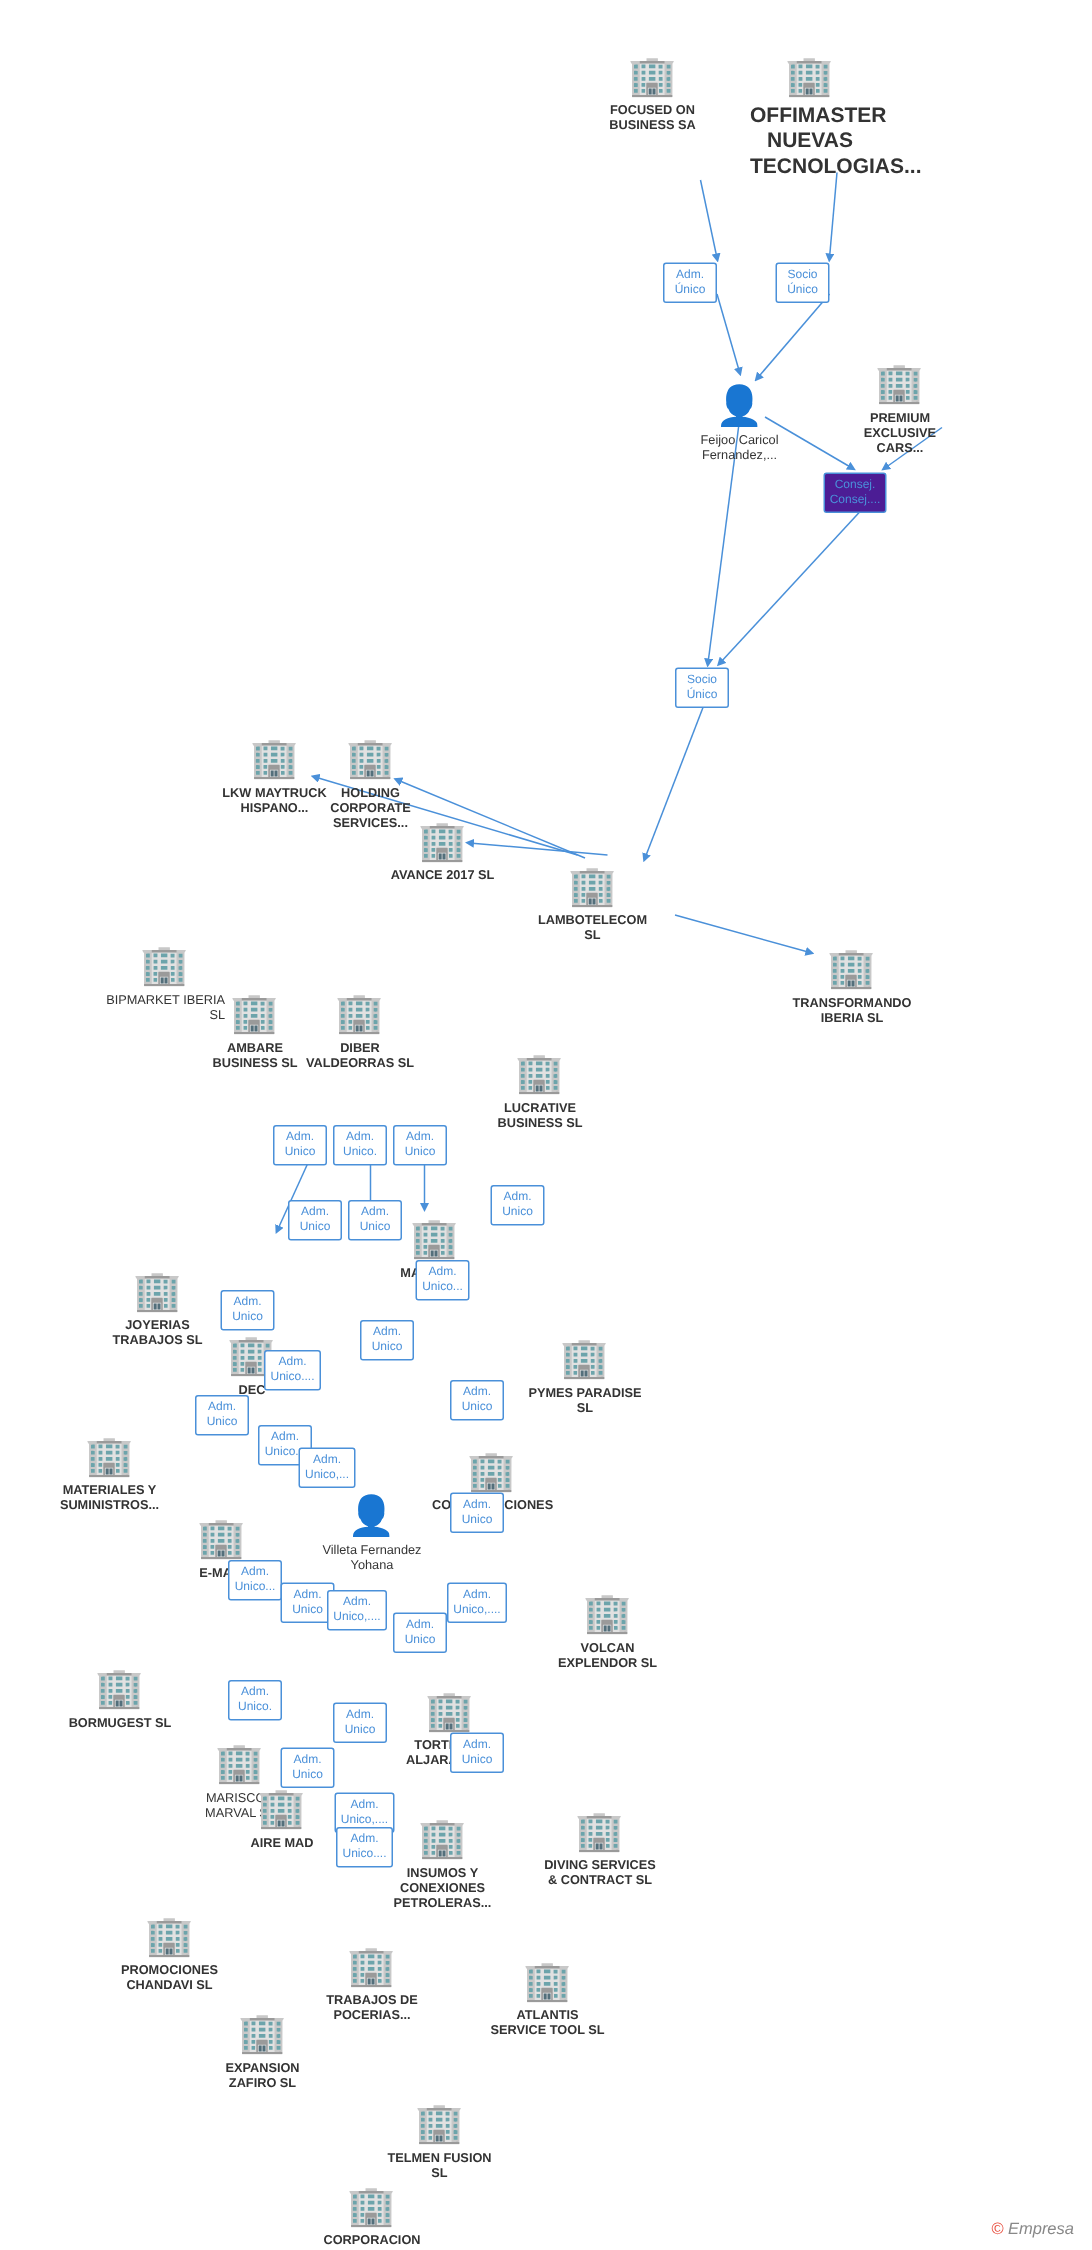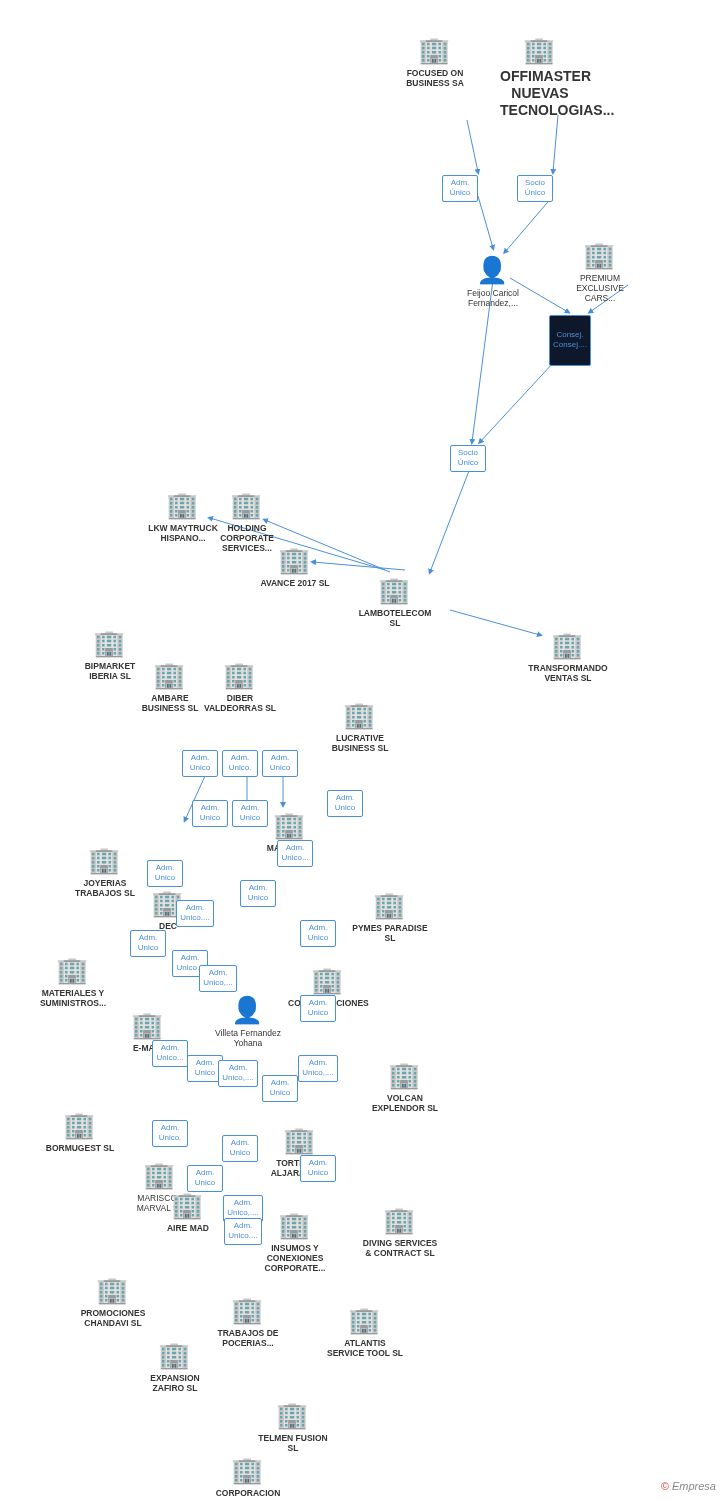--- a/index.html
+++ b/index.html
@@ -108,57 +108,57 @@
     <div class="node" style="position: absolute; left: 500px; top: 35px; width: 80px; text-align: center; display: flex; flex-direction: column; align-items: center;">
       <div>
         <span style="font-size:26px;color:#888;display:block;">🏢</span>
       </div>
       <div class="node-label" style="font-size: 14px; color: rgb(51, 51, 51); font-weight: bold;">OFFIMASTER NUEVAS TECNOLOGIAS...</div>
     </div>
     <div class="node" style="position: absolute; left: 560px; top: 240px; width: 80px; text-align: center; display: flex; flex-direction: column; align-items: center;">
       <div>
         <span style="font-size:26px;color:#888;display:block;">🏢</span>
       </div>
-      <div class="node-label" style="font-size: 8.5px; color: rgb(51, 51, 51); font-weight: normal;">PREMIUM EXCLUSIVE CARS...</div>
+      <div class="node-label" style="font-size: 8.5px; color: rgb(51, 51, 51); font-weight: bold;">PREMIUM EXCLUSIVE CARS...</div>
     </div>
     <div class="node" style="position: absolute; left: 420px; top: 175px; width: 80px; text-align: center; display: flex; flex-direction: column; align-items: center;">
       <div class="role-badge" style="border: 1.5px solid rgb(74, 144, 217); color: rgb(74, 144, 217); font-size: 8px; padding: 2px 3px; border-radius: 2px; line-height: 1.3; white-space: pre-line; background: rgb(255, 255, 255);">Adm.
 Único</div>
     </div>
     <div class="node" style="position: absolute; left: 495px; top: 175px; width: 80px; text-align: center; display: flex; flex-direction: column; align-items: center;">
       <div class="role-badge" style="border: 1.5px solid rgb(74, 144, 217); color: rgb(74, 144, 217); font-size: 8px; padding: 2px 3px; border-radius: 2px; line-height: 1.3; white-space: pre-line; background: rgb(255, 255, 255);">Socio
 Único</div>
     </div>
     <div class="node" style="position: absolute; left: 453px; top: 255px; width: 80px; text-align: center; display: flex; flex-direction: column; align-items: center;">
       <div>
         <span style="font-size:26px;color:#666;display:block;">👤</span>
       </div>
       <div class="node-label" style="font-size: 8.5px; color: rgb(51, 51, 51);">Feijoo
 Caricol
 Fernandez,...</div>
     </div>
     <div class="node" style="position: absolute; left: 530px; top: 315px; width: 80px; text-align: center; display: flex; flex-direction: column; align-items: center;">
-      <div class="role-badge" style="border: 1.5px solid rgb(74, 144, 217); color: rgb(74, 144, 217); font-size: 8px; padding: 14px 3px; border-radius: 2px; line-height: 1.3; white-space: pre-line; background: #0f172a;">Consej.
+      <div class="role-badge" style="border: 1.5px solid rgb(74, 144, 217); color: rgb(74, 144, 217); font-size: 8px; padding: 2px 3px; border-radius: 2px; line-height: 1.3; white-space: pre-line; background: #4c1d95;">Consej.
 Consej....</div>
     </div>
     <div class="node" style="position: absolute; left: 428px; top: 445px; width: 80px; text-align: center; display: flex; flex-direction: column; align-items: center;">
       <div class="role-badge" style="border: 1.5px solid rgb(74, 144, 217); color: rgb(74, 144, 217); font-size: 8px; padding: 2px 3px; border-radius: 2px; line-height: 1.3; white-space: pre-line; background: rgb(255, 255, 255);">Socio
 Único</div>
     </div>
     <div class="node" style="position: absolute; left: 355px; top: 575px; width: 80px; text-align: center; display: flex; flex-direction: column; align-items: center;">
       <div>
         <span style="font-size:26px;color:#c0392b;display:block;">🏢</span>
       </div>
       <div class="node-label" style="font-size: 8.5px; color: rgb(51, 51, 51); font-weight: bold;">LAMBOTELECOM SL</div>
     </div>
     <div class="node" style="position: absolute; left: 528px; top: 630px; width: 80px; text-align: center; display: flex; flex-direction: column; align-items: center;">
       <div>
         <span style="font-size:26px;color:#888;display:block;">🏢</span>
       </div>
-      <div class="node-label" style="font-size: 8.5px; color: rgb(51, 51, 51); font-weight: bold;">TRANSFORMANDO VENTAS SL</div>
+      <div class="node-label" style="font-size: 8.5px; color: rgb(51, 51, 51); font-weight: bold;">TRANSFORMANDO IBERIA SL</div>
     </div>
     <div class="node" style="position: absolute; left: 255px; top: 545px; width: 80px; text-align: center; display: flex; flex-direction: column; align-items: center;">
       <div>
         <span style="font-size:26px;color:#888;display:block;">🏢</span>
       </div>
       <div class="node-label" style="font-size: 8.5px; color: rgb(51, 51, 51); font-weight: bold;">AVANCE 2017 SL</div>
     </div>
     <div class="node" style="position: absolute; left: 207px; top: 490px; width: 80px; text-align: center; display: flex; flex-direction: column; align-items: center;">
       <div>
         <span style="font-size:26px;color:#888;display:block;">🏢</span>
@@ -168,21 +168,21 @@
     <div class="node" style="position: absolute; left: 143px; top: 490px; width: 80px; text-align: center; display: flex; flex-direction: column; align-items: center;">
       <div>
         <span style="font-size:26px;color:#888;display:block;">🏢</span>
       </div>
       <div class="node-label" style="font-size: 8.5px; color: rgb(51, 51, 51); font-weight: bold;">LKW MAYTRUCK HISPANO...</div>
     </div>
     <div class="node" style="position: absolute; left: 70px; top: 628px; width: 80px; text-align: center; display: flex; flex-direction: column; align-items: center;">
       <div>
         <span style="font-size:26px;color:#888;display:block;">🏢</span>
       </div>
-      <div class="node-label" style="font-size: 8.5px; color: rgb(51, 51, 51); font-weight: bold;">BIPMARKET IBERIA SL</div>
+      <div class="node-label" style="font-size: 8.5px; color: rgb(51, 51, 51); font-weight: normal; text-align: right;">BIPMARKET IBERIA SL</div>
     </div>
     <div class="node" style="position: absolute; left: 130px; top: 660px; width: 80px; text-align: center; display: flex; flex-direction: column; align-items: center;">
       <div>
         <span style="font-size:26px;color:#888;display:block;">🏢</span>
       </div>
       <div class="node-label" style="font-size: 8.5px; color: rgb(51, 51, 51); font-weight: bold;">AMBARE BUSINESS SL</div>
     </div>
     <div class="node" style="position: absolute; left: 200px; top: 660px; width: 80px; text-align: center; display: flex; flex-direction: column; align-items: center;">
       <div>
         <span style="font-size:26px;color:#888;display:block;">🏢</span>
@@ -376,21 +376,21 @@
 Unico,....</div>
     </div>
     <div class="node" style="position: absolute; left: 203px; top: 1218px; width: 80px; text-align: center; display: flex; flex-direction: column; align-items: center;">
       <div class="role-badge" style="border: 1.5px solid rgb(74, 144, 217); color: rgb(74, 144, 217); font-size: 8px; padding: 2px 3px; border-radius: 2px; line-height: 1.3; white-space: pre-line; background: rgb(255, 255, 255);">Adm.
 Unico....</div>
     </div>
     <div class="node" style="position: absolute; left: 255px; top: 1210px; width: 80px; text-align: center; display: flex; flex-direction: column; align-items: center;">
       <div>
         <span style="font-size:26px;color:#888;display:block;">🏢</span>
       </div>
-      <div class="node-label" style="font-size: 8.5px; color: rgb(51, 51, 51); font-weight: bold;">INSUMOS Y CONEXIONES CORPORATE...</div>
+      <div class="node-label" style="font-size: 8.5px; color: rgb(51, 51, 51); font-weight: bold;">INSUMOS Y CONEXIONES PETROLERAS...</div>
     </div>
     <div class="node" style="position: absolute; left: 360px; top: 1205px; width: 80px; text-align: center; display: flex; flex-direction: column; align-items: center;">
       <div>
         <span style="font-size:26px;color:#888;display:block;">🏢</span>
       </div>
       <div class="node-label" style="font-size: 8.5px; color: rgb(51, 51, 51); font-weight: bold;">DIVING SERVICES &amp; CONTRACT SL</div>
     </div>
     <div class="node" style="position: absolute; left: 73px; top: 1275px; width: 80px; text-align: center; display: flex; flex-direction: column; align-items: center;">
       <div>
         <span style="font-size:26px;color:#888;display:block;">🏢</span>

